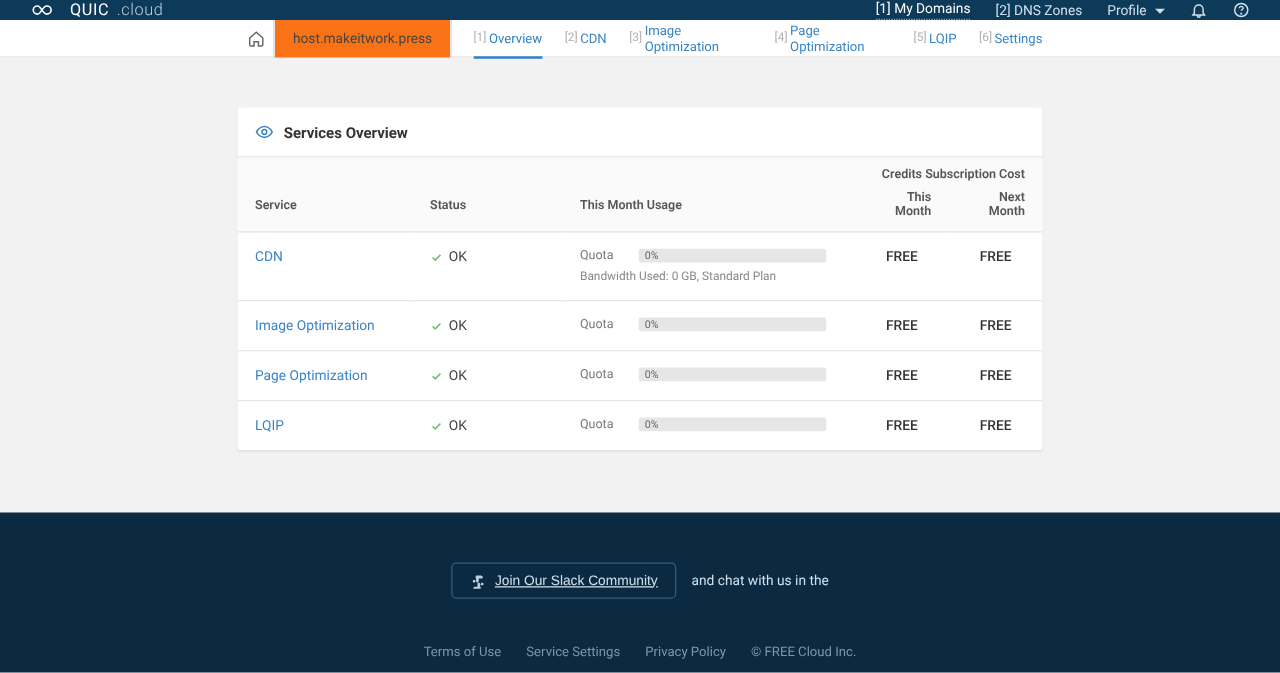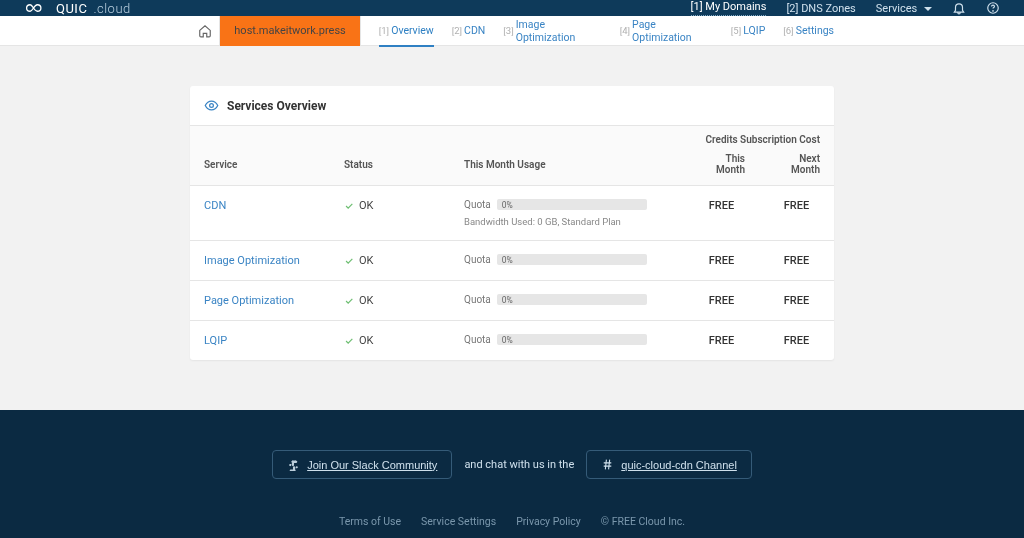--- a/index.html
+++ b/index.html
@@ -60,21 +60,21 @@
   table.services { width:100%; border-collapse:collapse; table-layout:fixed; }
   table.services thead th { text-align:left; font-size:10px; color:#555; font-weight:600; padding:8px 14px 10px; border-bottom:1px solid var(--border); background:#fafafa; }
   table.services thead tr.super th { padding:8px 14px 0; border-bottom:none; background:#fafafa; }
   table.services thead th.right { text-align:right; }
   table.services tbody td { padding:13px 14px; border-bottom:1px solid var(--border); font-size:11px; vertical-align:top; }
   table.services tbody tr:last-child td { border-bottom:none; }
   .svc-link { color:var(--link); cursor:pointer; }
   .status-ok { display:flex; align-items:center; gap:5px; color:#444; font-size:11px; }
   .status-ok svg { width:10px; height:10px; color:var(--green); }
   .usage-cell { display:flex; flex-direction:column; gap:6px; }
-  .usage-line { display:flex; align-items:center; gap:6px; }
+  .usage-line { display:flex; align-items:center; gap:20px; }
   .usage-line .lbl { color:#777; font-size:10px; }
   .bar-wrap { flex:1; height:11px; background:var(--bar-bg); border-radius:2px; position:relative; max-width:150px; }
   .bar-wrap .pct { position:absolute; left:5px; top:50%; transform:translateY(-50%); font-size:8.5px; color:#666; }
   .bw-line { font-size:9.5px; color:#888; }
   .cost { text-align:center; font-size:11px; color:#333; font-weight:500; }
 
   
   .footer { background:var(--footer-bg); color:#b7cad7; padding:40px 0 30px; text-align:center; }
   .footer-row { display:flex; align-items:center; justify-content:center; gap:12px; margin-bottom:36px; }
   .pill-btn { border:1px solid #355b78; border-radius:4px; padding:7px 14px; color:#cfe0ec; font-size:11px; cursor:pointer; display:flex; align-items:center; gap:7px; background:transparent;text-decoration:underline; }
@@ -99,21 +99,21 @@
   <div class="topnav">
     <span class="nlink active">
       <span>[1]</span>
       <span>My Domains</span>
     </span>
     <span class="nlink">
       <span>[2]</span>
       <span>DNS Zones</span>
     </span>
     <span class="nlink">
-      <span>Services</span>
+      <span>Profile</span>
       <span class="caret"></span>
     </span>
     <span class="icon-btn">
       <svg viewBox="0 0 24 24" fill="none" stroke="currentColor" stroke-width="2">
           <path d="M18 16v-5a6 6 0 10-12 0v5l-2 3h16l-2-3zM10 20a2 2 0 004 0"></path>
         </svg>
     </span>
     <span class="icon-btn">
       <svg viewBox="0 0 24 24" fill="none" stroke="currentColor" stroke-width="2">
           <circle cx="12" cy="12" r="9"></circle>
@@ -295,26 +295,20 @@
 
 <div class="footer">
   <div class="footer-row">
     <button class="pill-btn">
       <svg viewBox="0 0 24 24" fill="currentColor">
           <path d="M6 15a2 2 0 110-4h2v2a2 2 0 01-2 2zm3-2V6a2 2 0 114 0v7a2 2 0 11-4 0zm6-9a2 2 0 110 4h-2V6a2 2 0 012-2zm2 5h-7a2 2 0 110-4h7a2 2 0 110 4zm1 6a2 2 0 110 4h-2v-2a2 2 0 012-2zm-3 2v7a2 2 0 11-4 0v-7a2 2 0 114 0zm-6 9a2 2 0 110-4h2v2a2 2 0 01-2 2zm-2-5h7a2 2 0 110 4H7a2 2 0 110-4z" opacity="0.9"></path>
         </svg>
       <span>Join Our Slack Community</span>
     </button>
     <span class="footer-text">and chat with us in the</span>
-    <button class="pill-btn">
-      <svg viewBox="0 0 24 24" fill="none" stroke="currentColor" stroke-width="2">
-          <path d="M5 9h14M5 15h14M10 3l-2 18M16 3l-2 18"></path>
-        </svg>
-      <span>quic-cloud-cdn Channel</span>
-    </button>
   </div>
   <div class="legal">
     <span>Terms of Use</span>
     <span>Service Settings</span>
     <span>Privacy Policy</span>
     <span>© FREE Cloud Inc.</span>
   </div>
 </div>
 
 </body></html>

